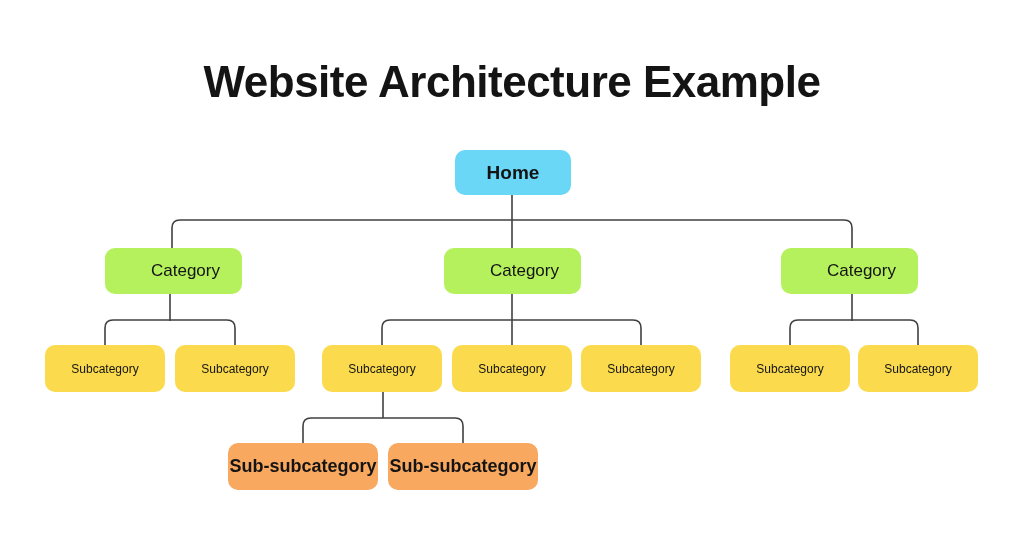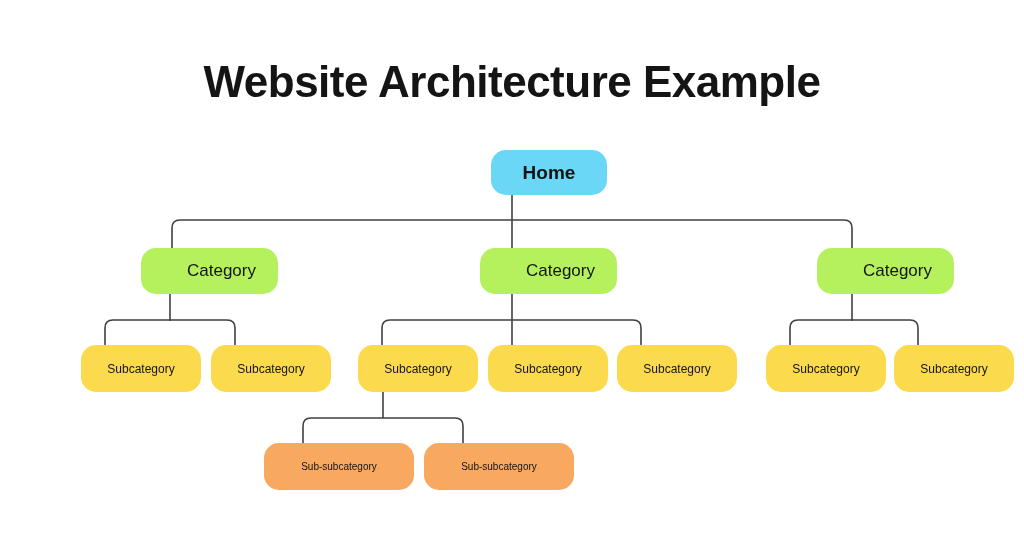--- a/index.html
+++ b/index.html
@@ -40,29 +40,28 @@
   .connectors path {
     fill: none;
     stroke: var(--connector);
     stroke-width: 1.6;
   }
   .node {
     position: absolute;
     display: flex;
     align-items: center;
     justify-content: center;
-    border-radius: 15px;
+    border-radius: 10px;
     color: var(--text);
     white-space: nowrap;
-    margin-left: 36px;
   }
   .home        { background: var(--home-fill);            font-size: 19px; font-weight: 600; }
   .category    { background: var(--category-fill);        font-size: 17px; font-weight: 500; padding-left: 24px; }
   .subcategory { background: var(--subcategory-fill);     font-size: 12px; font-weight: 500; }
-  .subsub      { background: var(--sub-subcategory-fill); font-size: 10px; font-weight: 400; align-items: center; }
+  .subsub      { background: var(--sub-subcategory-fill); font-size: 18px; font-weight: 700; align-items: center; }
 
   #home  { left: 455px; top: 150px; width: 116px; height: 45px; }
   #cat1  { left: 105px; top: 248px; width: 137px; height: 46px; }
   #cat2  { left: 444px; top: 248px; width: 137px; height: 46px; }
   #cat3  { left: 781px; top: 248px; width: 137px; height: 46px; }
   #sub11 { left: 45px;  top: 345px; width: 120px; height: 47px; }
   #sub12 { left: 175px; top: 345px; width: 120px; height: 47px; }
   #sub21 { left: 322px; top: 345px; width: 120px; height: 47px; }
   #sub22 { left: 452px; top: 345px; width: 120px; height: 47px; }
   #sub23 { left: 581px; top: 345px; width: 120px; height: 47px; }

